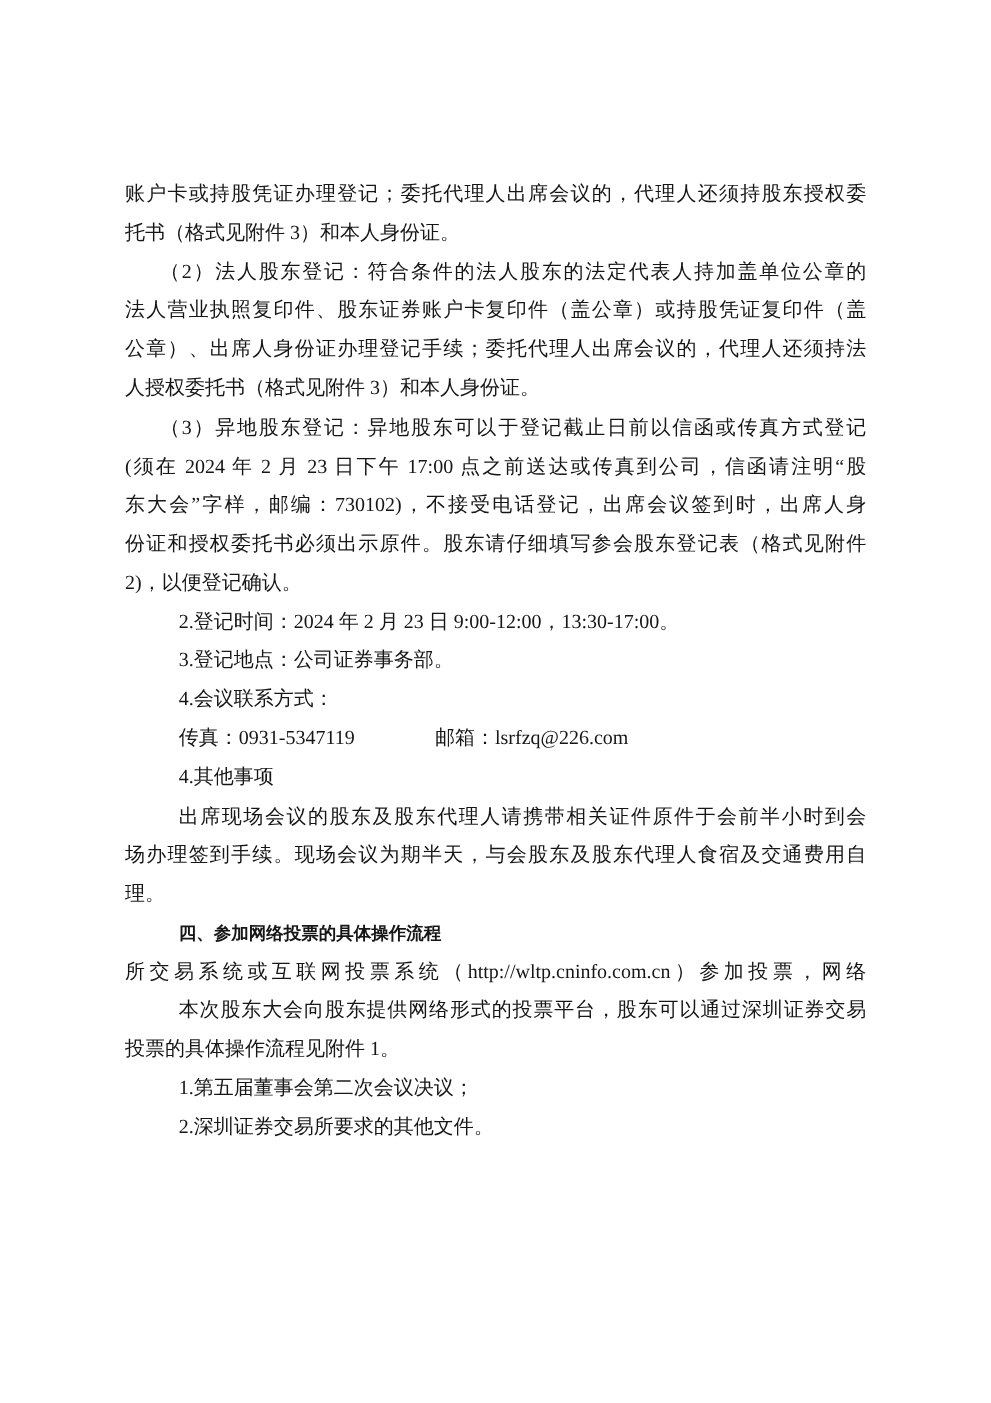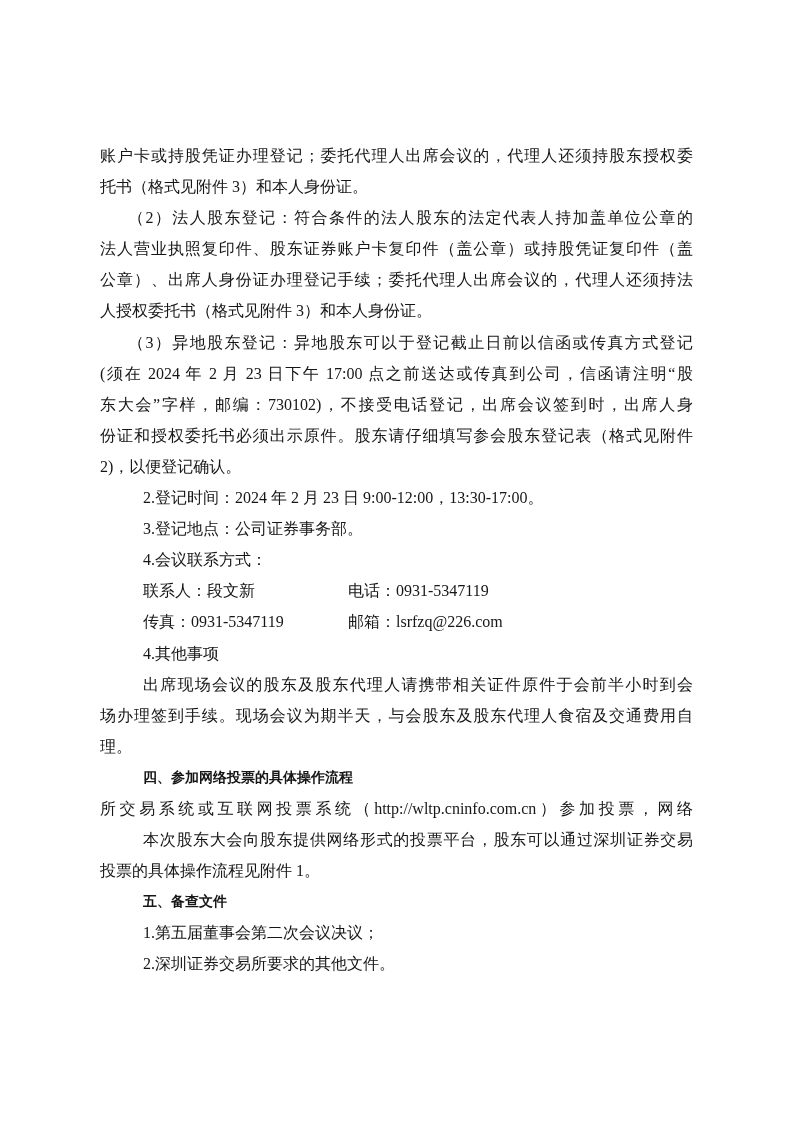--- a/index.html
+++ b/index.html
@@ -61,31 +61,26 @@
   <div class="ln">人授权委托书（格式见附件 3）和本人身份证。</div>
   <div class="ln fill ind-p">（3）异地股东登记：异地股东可以于登记截止日前以信函或传真方式登记</div>
   <div class="ln fill">(须在 2024 年 2 月 23 日下午 17:00 点之前送达或传真到公司，信函请注明“股</div>
   <div class="ln fill">东大会”字样，邮编：730102)，不接受电话登记，出席会议签到时，出席人身</div>
   <div class="ln fill">份证和授权委托书必须出示原件。股东请仔细填写参会股东登记表（格式见附件</div>
   <div class="ln">2)，以便登记确认。</div>
   <div class="ln ind">2.登记时间：2024 年 2 月 23 日 9:00-12:00，13:30-17:00。</div>
   <div class="ln ind">3.登记地点：公司证券事务部。</div>
   <div class="ln ind">4.会议联系方式：</div>
   <div class="ln ind cols">
-    <span class="c1">联系人：段文新</span>
-    <span class="c2">电话：0931-5347119</span>
-  </div>
-  <div class="ln ind cols">
     <span class="c1">传真：0931-5347119</span>
     <span class="c2">邮箱：lsrfzq@226.com</span>
   </div>
   <div class="ln ind">4.其他事项</div>
   <div class="ln fill ind">出席现场会议的股东及股东代理人请携带相关证件原件于会前半小时到会</div>
   <div class="ln fill">场办理签到手续。现场会议为期半天，与会股东及股东代理人食宿及交通费用自</div>
   <div class="ln">理。</div>
   <div class="ln ind head">四、参加网络投票的具体操作流程</div>
   <div class="ln fill">所交易系统或互联网投票系统（http://wltp.cninfo.com.cn）参加投票，网络</div>
   <div class="ln fill ind">本次股东大会向股东提供网络形式的投票平台，股东可以通过深圳证券交易</div>
   <div class="ln">投票的具体操作流程见附件 1。</div>
-  <div class="ln ind head">五、备查文件</div>
   <div class="ln ind">1.第五届董事会第二次会议决议；</div>
   <div class="ln ind">2.深圳证券交易所要求的其他文件。</div>
 </div>
 
 </body></html>

